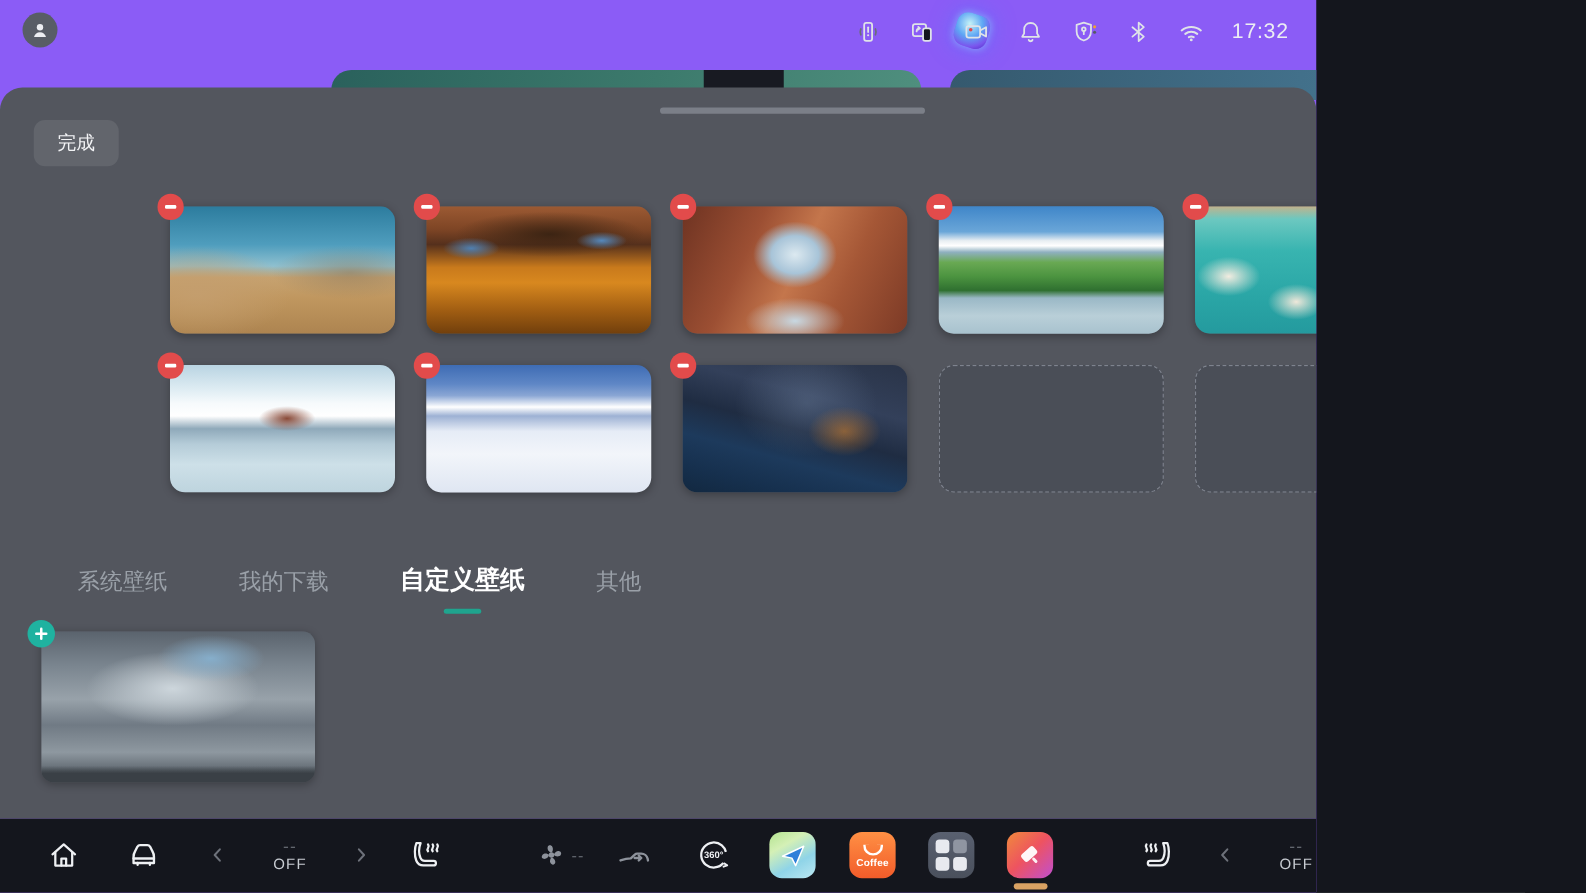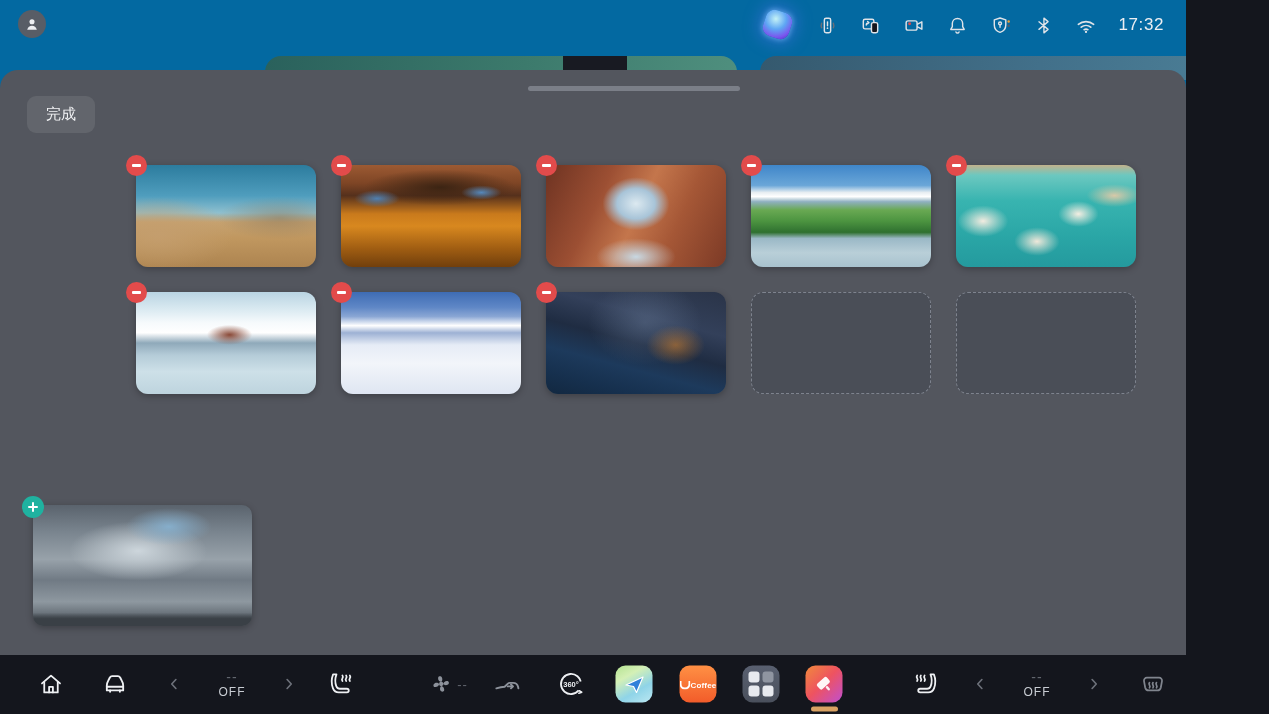--- a/index.html
+++ b/index.html
@@ -1,16 +1,16 @@
 <!DOCTYPE html>
 <html><head>
 <meta charset="utf-8">
 <style>
   html,body{margin:0;padding:0;background:#14161d;}
-  .screen{position:relative;width:1186px;height:714px;background:#0369a1;overflow:hidden;
+  .screen{position:relative;width:1053px;height:714px;background:#8b5cf6;overflow:hidden;
           font-family:"Liberation Sans",sans-serif;color:#e8eaee;}
 
   
   .status-bar{position:absolute;top:0;left:0;right:0;height:50px;}
   .avatar{position:absolute;left:18px;top:10px;width:28px;height:28px;border-radius:50%;
           background:#585d66;display:flex;align-items:center;justify-content:center;}
   .orb{position:absolute;left:764px;top:11px;width:27px;height:27px;border-radius:9px;
        background:radial-gradient(circle at 38% 32%, #c4f2f6 0%, #5ea6f4 42%, #7a55ee 74%, #4b2cc0 100%);
        transform:rotate(18deg);
        box-shadow:0 0 16px 5px rgba(96,120,255,.40), 0 0 5px 1px rgba(150,220,255,.55);}
@@ -94,21 +94,21 @@
 
   
   .dock{position:absolute;left:0;right:0;bottom:0;height:59px;background:#14161d;}
   .dock-item{position:absolute;top:29px;transform:translate(-50%,-50%);display:flex;align-items:center;
              justify-content:center;cursor:pointer;}
   .dock-temp{position:absolute;top:29px;transform:translate(-50%,-50%);text-align:center;}
   .temp-value{font-size:14px;line-height:15px;color:#62666e;letter-spacing:1px;}
   .temp-state{font-size:12px;line-height:14px;font-weight:400;color:#c8ccd2;letter-spacing:1px;}
   .fan-value{font-size:13px;color:#62666e;margin-left:3px;letter-spacing:1px;}
   .dock-app{width:37px;height:37px;border-radius:10px;display:flex;align-items:center;justify-content:center;
-            position:relative;flex-direction:row;}
+            position:relative;flex-direction:column;}
   .app-navigation{background:linear-gradient(150deg,#b4e390 0%,#d4f0b6 30%,#8fd4e8 65%,#bce8f2 100%);}
   .app-coffee{background:linear-gradient(180deg,#ff9044 0%,#f25c2a 100%);}
   .app-launcher{background:linear-gradient(180deg,#596070 0%,#4a505c 100%);}
   .app-theme{background:linear-gradient(135deg,#f08a3c 0%,#ee5360 48%,#c04fd0 100%);}
   .coffee-handle{width:12px;height:7px;border:2px solid #fff;border-top:none;
                  border-radius:0 0 8px 8px;margin-top:2px;}
   .coffee-label{font-size:8px;font-weight:700;color:#fff;margin-top:1px;letter-spacing:.2px;}
   .launcher-grid{display:grid;grid-template-columns:11px 11px;grid-template-rows:11px 11px;gap:3px;}
   .launcher-sq{background:#e8eaef;border-radius:3px;}
   .launcher-sq.dim{background:#8f95a1;}
@@ -215,20 +215,26 @@
           </div>
         </div>
         <div class="wp-cell wp-night-milkyway" title="" style="left: 410px; top: 127px;">
           <div class="badge-remove">
             <span class="minus-bar"></span>
           </div>
         </div>
         <div class="wp-cell wp-empty" style="left: 615px; top: 127px;"></div>
         <div class="wp-cell wp-empty" style="left: 820px; top: 127px;"></div>
       </div>
+    <div id="tabs">
+        <div class="tab"><span>系统壁纸</span></div>
+        <div class="tab"><span>我的下载</span></div>
+        <div class="tab active"><span>自定义壁纸</span><div class="tab-underline"></div></div>
+        <div class="tab"><span>其他</span></div>
+      </div>
     <div id="custom-row">
         <div class="custom-cell wp-storm-clouds">
           <div class="badge-add"></div>
         </div>
       </div>
   </div>
 
   <div class="dock">
     <div class="dock-item" style="left:51px">
       <svg width="27" height="27" viewBox="0 0 24 24" fill="none" stroke="#eef0f3" stroke-width="1.6" stroke-linecap="round" stroke-linejoin="round">

